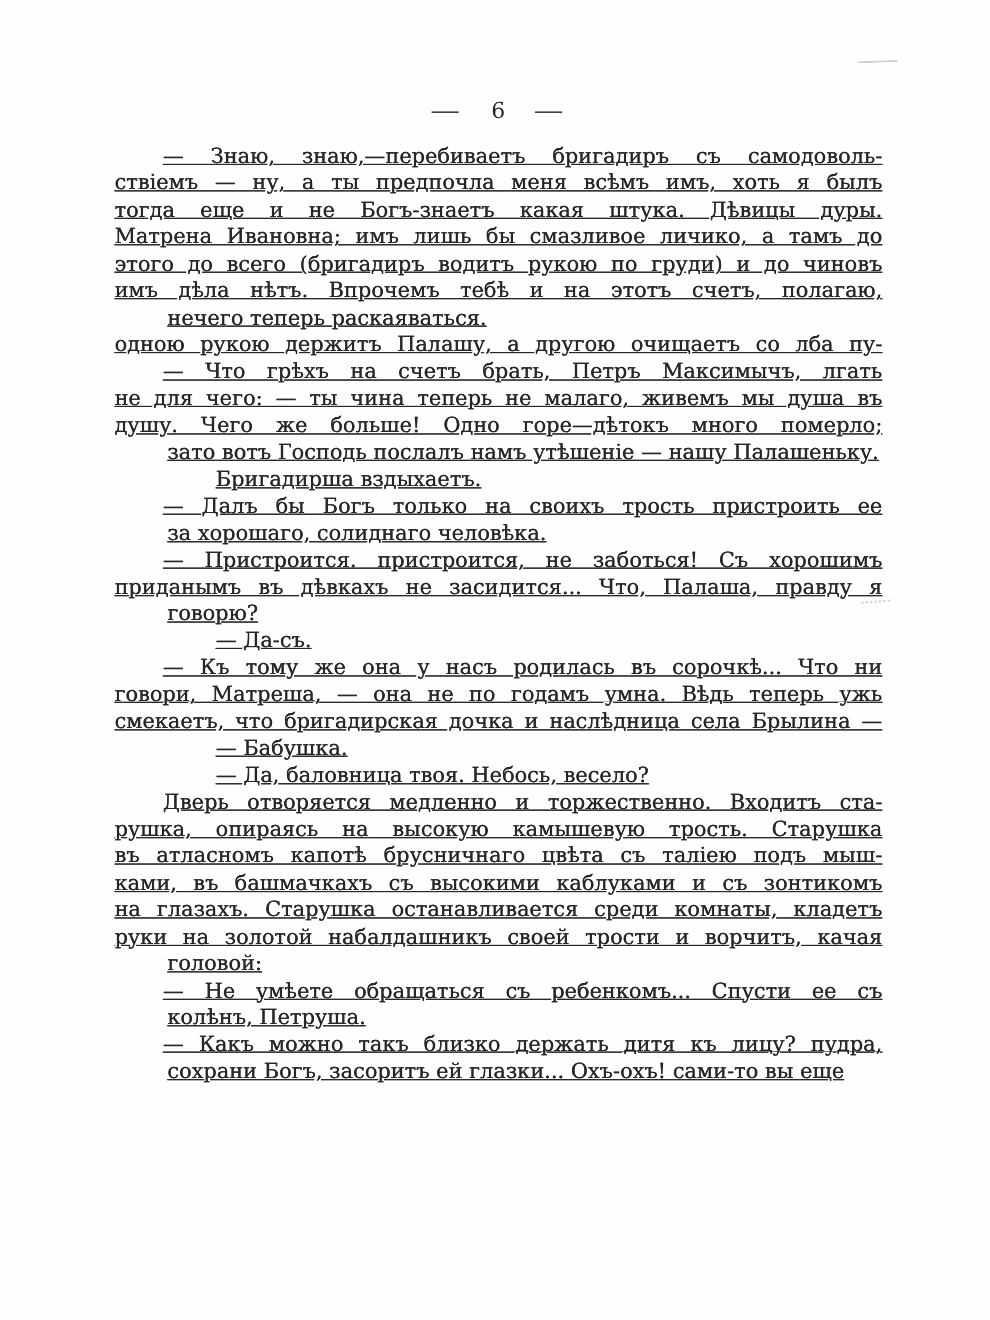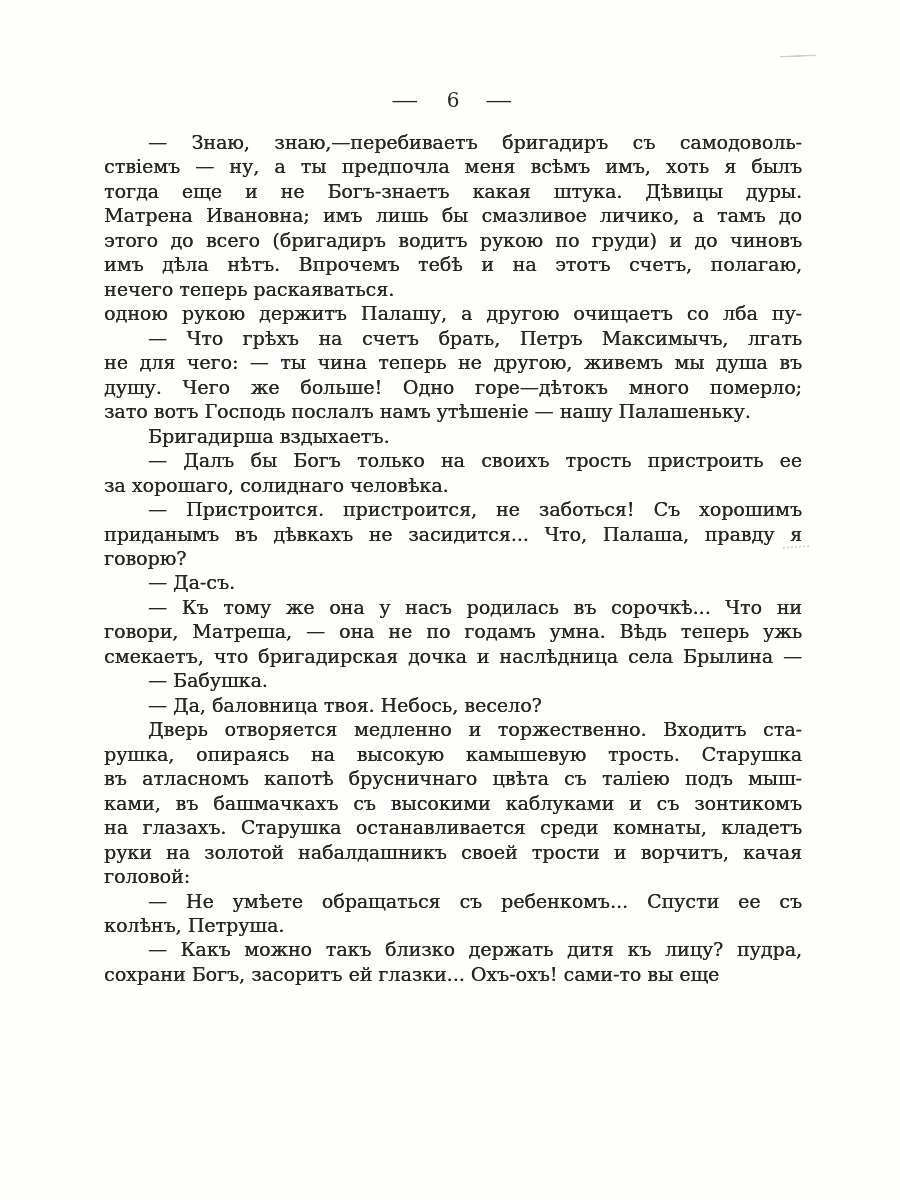--- a/index.html
+++ b/index.html
@@ -37,31 +37,33 @@
     display: inline-block;
   }
   .text-block {
     position: absolute;
     top: 130px;
     left: 104px;
     width: 698px;
     font-size: 19px;
     line-height: 24.47px;
     text-shadow: 0.25px 0 0 currentColor;
+    text-decoration: underline;
   }
   .line {
     text-align: justify;
     text-align-last: justify;
     white-space: normal;
   }
   .line.first {
     text-indent: 44px;
   }
   .line.para-end {
     text-align-last: left;
+    margin-left: 48px;
   }
   .artifact {
     position: absolute;
     pointer-events: none;
   }
   .artifact-top-right {
     top: 55px;
     left: 780px;
     width: 36px;
     height: 0;
@@ -94,21 +96,21 @@
   <div class="text-block">
       <div class="line first">— Знаю, знаю,—перебиваетъ бригадиръ съ самодоволь-</div>
       <div class="line">ствіемъ — ну, а ты предпочла меня всѣмъ имъ, хоть я былъ</div>
       <div class="line">тогда еще и не Богъ-знаетъ какая штука. Дѣвицы дуры.</div>
       <div class="line">Матрена Ивановна; имъ лишь бы смазливое личико, а тамъ до</div>
       <div class="line">этого до всего (бригадиръ водитъ рукою по груди) и до чиновъ</div>
       <div class="line">имъ дѣла нѣтъ. Впрочемъ тебѣ и на этотъ счетъ, полагаю,</div>
       <div class="line para-end">нечего теперь раскаяваться.</div>
       <div class="line">одною рукою держитъ Палашу, а другою очищаетъ со лба пу-</div>
       <div class="line first">— Что грѣхъ на счетъ брать, Петръ Максимычъ, лгать</div>
-      <div class="line">не для чего: — ты чина теперь не другою, живемъ мы душа въ</div>
+      <div class="line">не для чего: — ты чина теперь не малаго, живемъ мы душа въ</div>
       <div class="line">душу. Чего же больше! Одно горе—дѣтокъ много померло;</div>
       <div class="line para-end">зато вотъ Господь послалъ намъ утѣшеніе — нашу Палашеньку.</div>
       <div class="line first para-end">Бригадирша вздыхаетъ.</div>
       <div class="line first">— Далъ бы Богъ только на своихъ трость пристроить ее</div>
       <div class="line para-end">за хорошаго, солиднаго человѣка.</div>
       <div class="line first">— Пристроится. пристроится, не заботься! Съ хорошимъ</div>
       <div class="line">приданымъ въ дѣвкахъ не засидится... Что, Палаша, правду я</div>
       <div class="line para-end">говорю?</div>
       <div class="line first para-end">— Да-съ.</div>
       <div class="line first">— Къ тому же она у насъ родилась въ сорочкѣ... Что ни</div>

